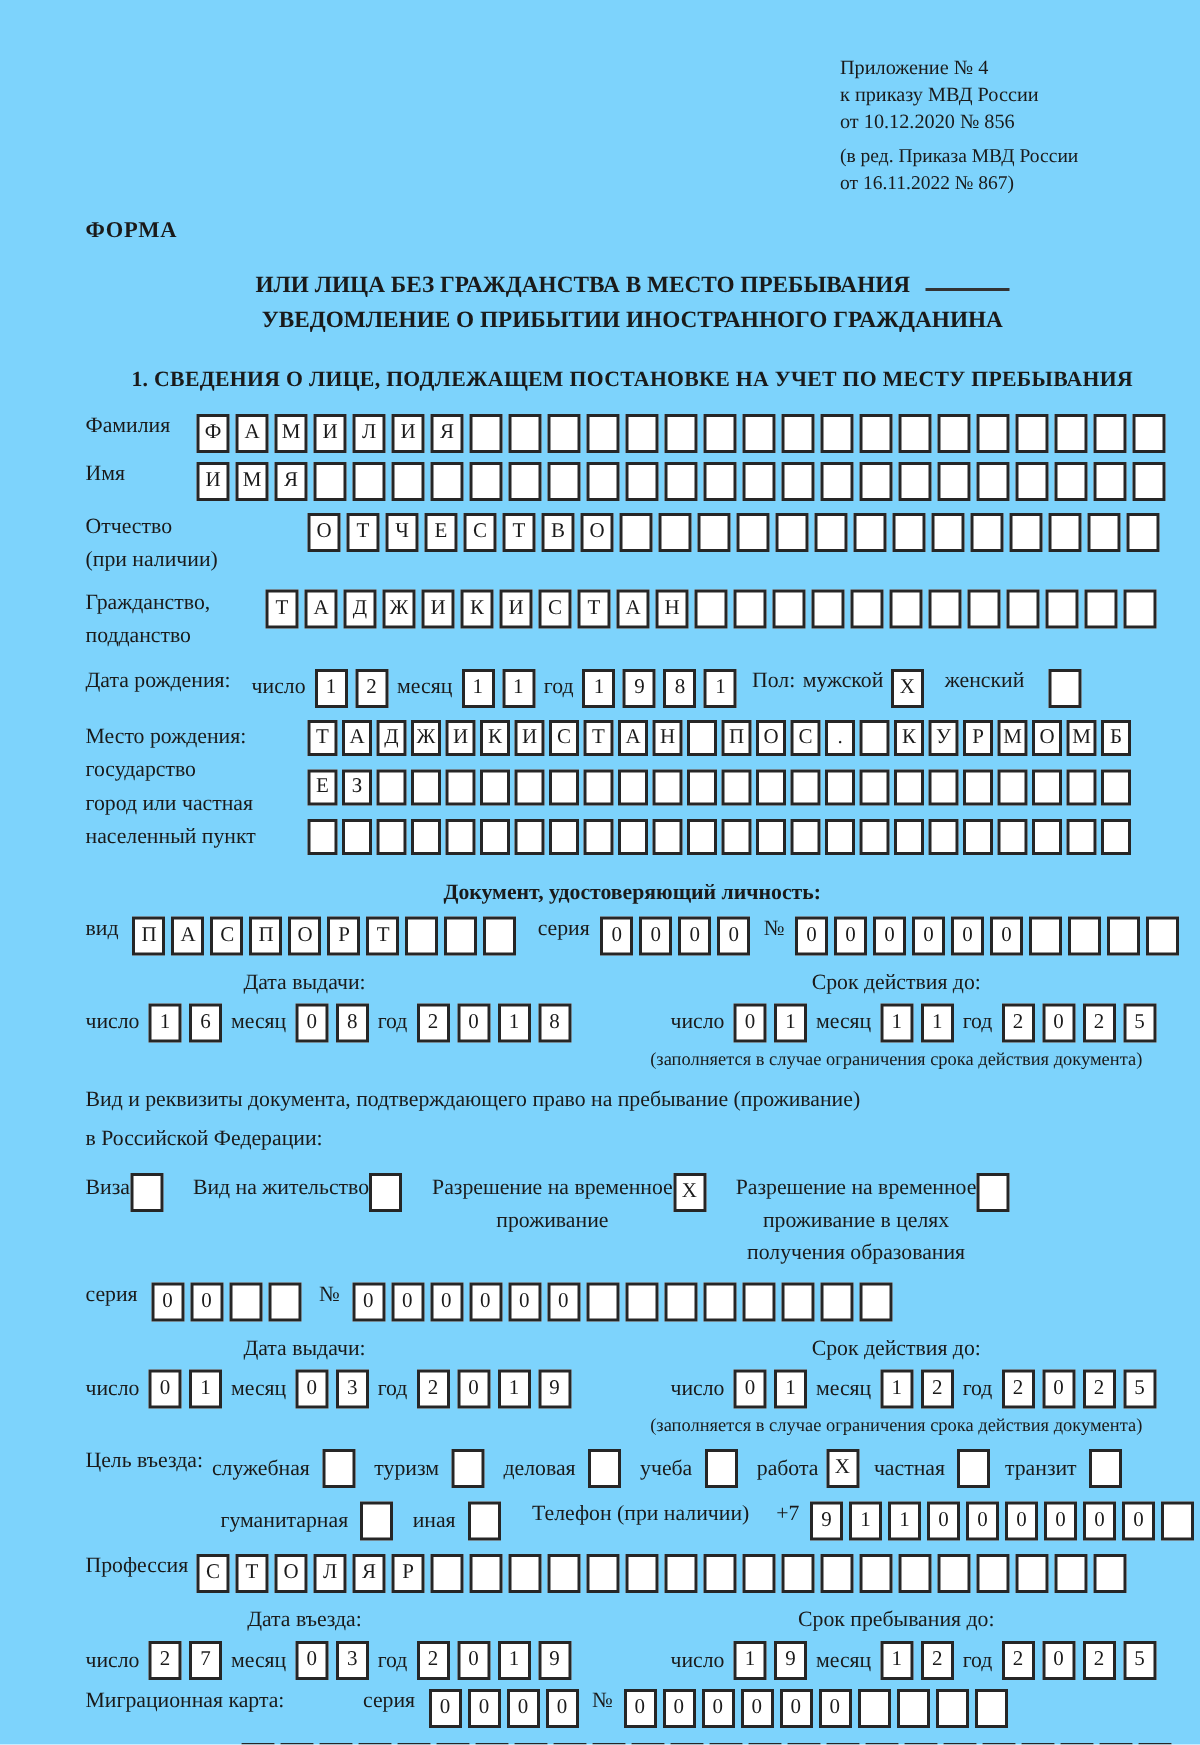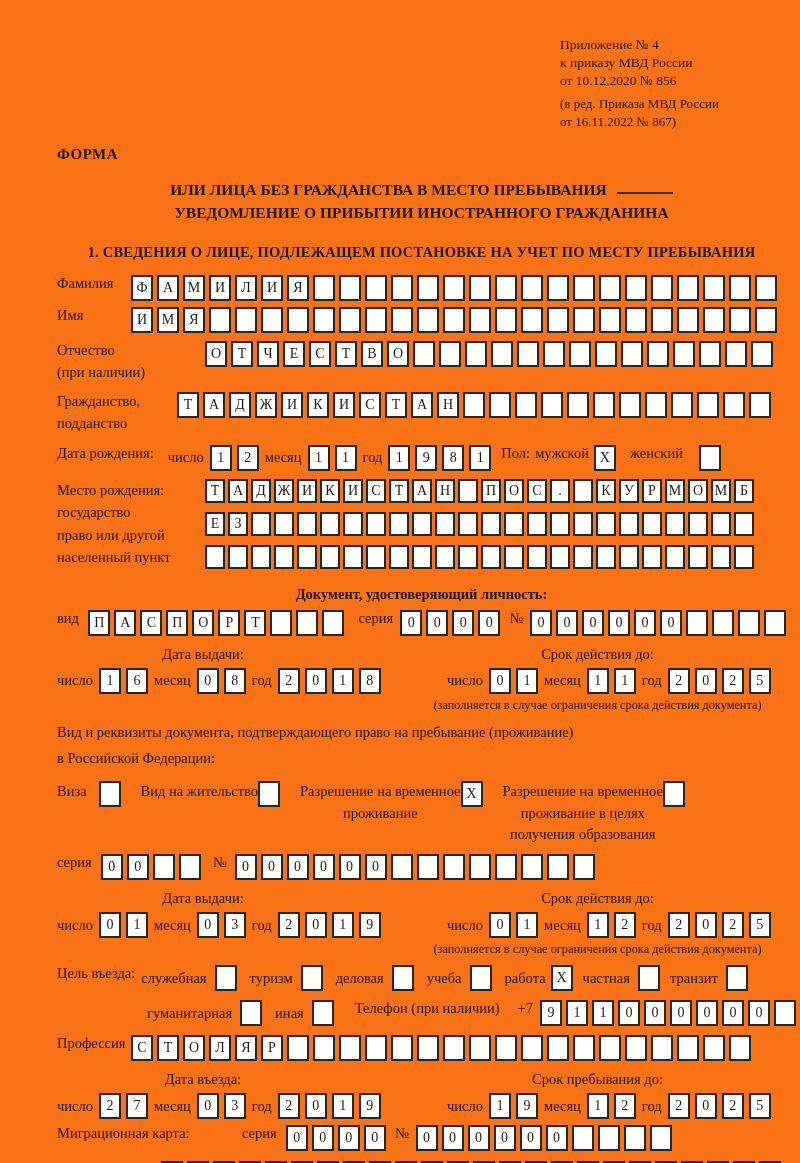--- a/index.html
+++ b/index.html
@@ -1,18 +1,18 @@
 <!DOCTYPE html>
 <html><head>
 <meta charset="utf-8">
 <style>
   html,body { margin:0; padding:0; background:#ffffff; }
   .page {
     position:relative; width:800px; height:1163px; box-sizing:border-box;
-    background:#f97316; color:#1a1a1a;
+    background:#7dd3fc; color:#1a1a1a;
     font-family:"Liberation Serif","DejaVu Serif",serif;
     font-size:14.5px; padding:36px 14px 0 57px; overflow:hidden;
   }
   .ref-block { margin-left:503px; line-height:1.32; font-size:13.5px; }
   .ref-line:nth-child(4){ margin-top:6px; font-size:13px; }
   .ref-line:nth-child(5){ font-size:13px; }
   .forma { text-align:left; padding-right:22px; font-weight:bold; font-size:15px; margin-top:16px; letter-spacing:.5px; }
   .title { text-align:center; font-weight:bold; font-size:15.5px; line-height:1.5; margin-top:14px; }
   .title-underline { display:inline-block; width:56px; border-bottom:2px solid #333; height:1em; margin-left:10px; }
   .sec-heading { text-align:center; font-weight:bold; font-size:14.5px; margin-top:20px; margin-bottom:14px; letter-spacing:.2px; }
@@ -227,21 +227,21 @@
     <span class="lbl" style="margin-left:14px;">женский</span>
     <span class="cells" style="margin-left:16px;">
         <span class="cell"></span>
       </span>
   </div>
 
   <div class="row row-top" style="margin-top:8px;">
     <span class="lblcol w148 lbl-lines">
       <div>Место рождения:</div>
       <div>государство</div>
-      <div>право или другой</div>
+      <div>город или частная</div>
       <div>населенный пункт</div>
     </span>
     <span class="stackgap" style="display:inline-block;">
       <span class="cells cells-sm" style="display:flex;">
           <span class="cell">Т</span>
           <span class="cell">А</span>
           <span class="cell">Д</span>
           <span class="cell">Ж</span>
           <span class="cell">И</span>
           <span class="cell">К</span>
@@ -404,21 +404,21 @@
       <div class="dnote">(заполняется в случае ограничения срока действия документа)</div>
     </div>
   </div>
 
   <div style="margin-top:6px; line-height:1.8;">
     <div>Вид и реквизиты документа, подтверждающего право на пребывание (проживание)</div>
     <div>в Российской Федерации:</div>
   </div>
 
   <div class="chk-row">
-    <span class="chk-item" style="gap:12px;">
+    <span class="chk-item" style="gap:0;">
       <span class="ctext">Виза</span>
       <span class="cells">
           <span class="cell"></span>
         </span>
     </span>
     <span class="chk-item">
       <span class="ctext">Вид на жительство</span>
       <span class="cells">
           <span class="cell"></span>
         </span>

